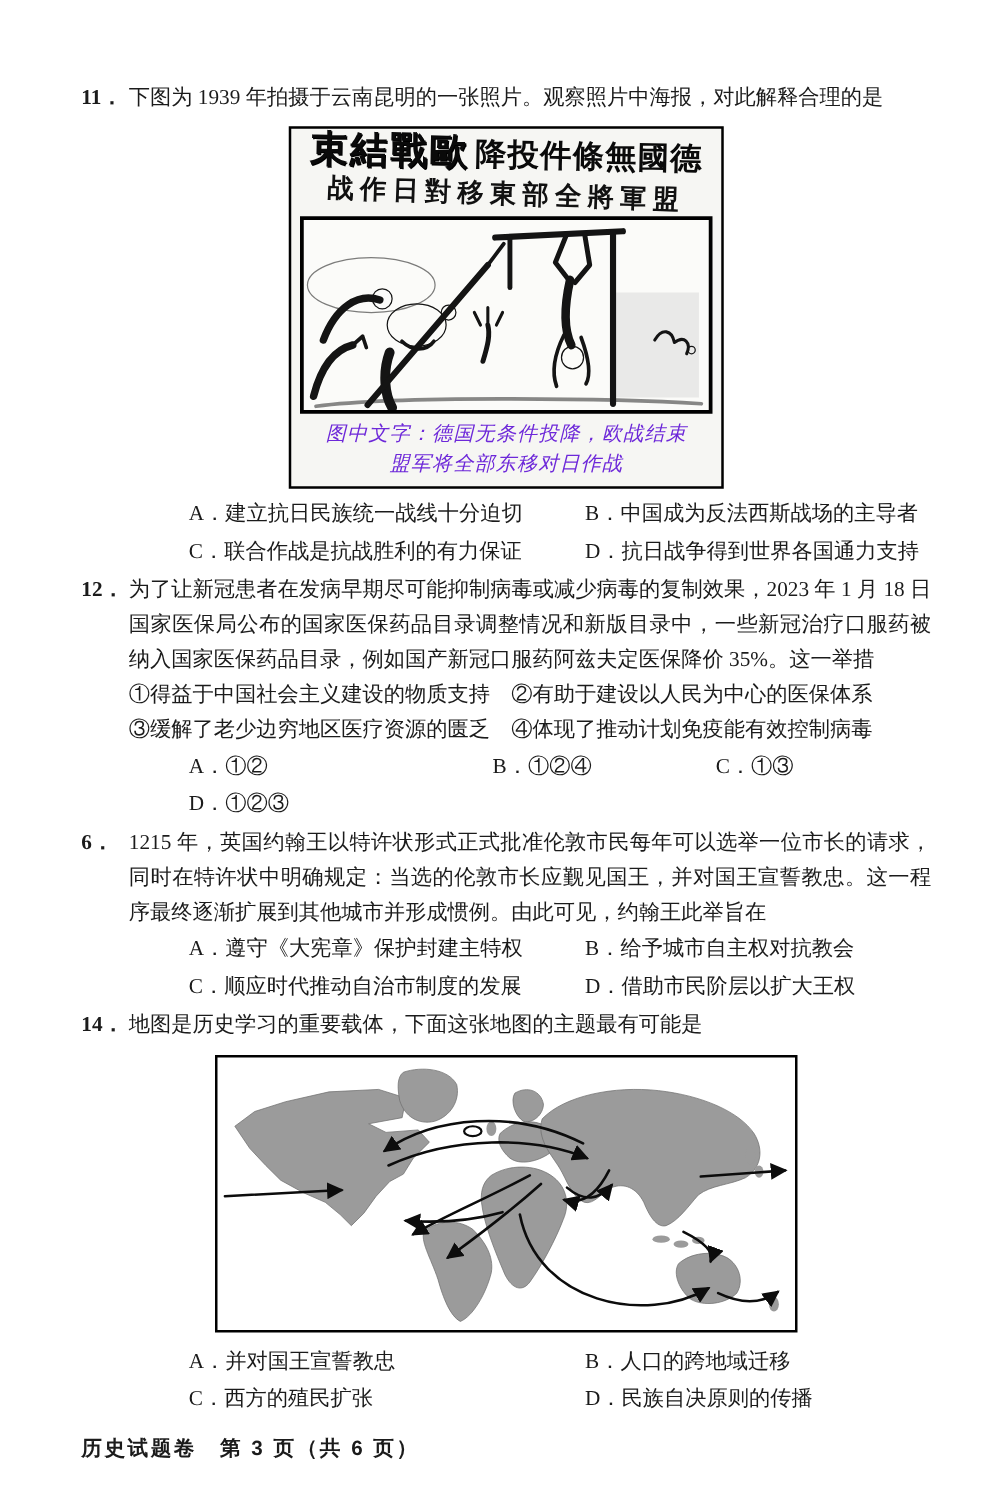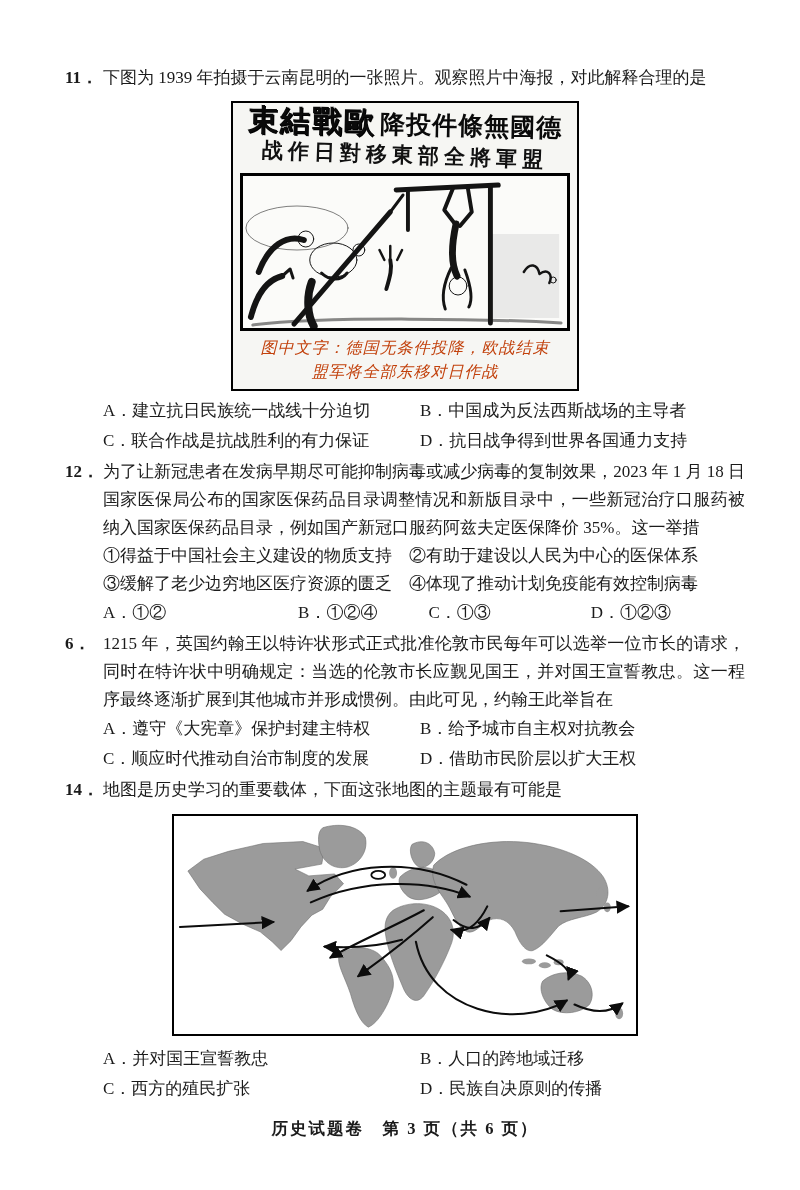--- a/index.html
+++ b/index.html
@@ -8,43 +8,43 @@
     font-family:"Liberation Serif", serif;color:#1b1b1b;font-size:17px;
   }
   .page{padding:64px 55px 0 65px;}
   .question{margin:0 0 2px 0;}
   .stem{position:relative;padding-left:38px;line-height:28px;text-align:justify;}
   .qnum{position:absolute;left:0;top:0;font-weight:bold;}
   .statement{padding-left:38px;line-height:28px;}
   
   .options{padding-left:38px;line-height:30px;}
   .two-col{display:grid;grid-template-columns:317px 1fr;}
-  .option{white-space:nowrap;}
+  .option{white-space:nowrap;margin-left:48px;}
   .opt-row span.option{display:inline-block;}
   .opt-row span.option:nth-child(1){width:144px;}
   .opt-row span.option:nth-child(2){width:173px;text-align:center;}
   .opt-row span.option:nth-child(3){width:158px;}
   
   .poster{width:348px;box-sizing:border-box;margin:9px auto 5px;border:2px solid #000;
           background:#f6f6f3;padding:5px 7px 3px;}
   .poster-headline{transform:rotate(1.2deg);text-align:center;line-height:1;
           font-weight:bold;color:#0a0a0a;white-space:nowrap;}
   .hl-large{font-size:30px;letter-spacing:2px;text-shadow:1px 1px 0 #000;}
   .hl-small{font-size:25px;letter-spacing:1px;}
   .poster-headline2{transform:rotate(2deg);text-align:center;font-size:21px;font-weight:bold;
           letter-spacing:5px;margin-top:7px;line-height:1;white-space:nowrap;color:#111;}
   .poster-art{border:3px solid #000;margin-top:7px;height:152px;background:#fbfbf9;}
   .poster-art svg{display:block;width:100%;height:100%;}
   .poster-caption{padding:5px 0 2px;text-align:center;font-size:16px;line-height:24px;
-          letter-spacing:1px;font-style:italic;color:#c2410c;}
+          letter-spacing:1px;font-style:italic;color:#6d28d9;}
   
   .map-frame{width:466px;height:222px;box-sizing:border-box;border:2px solid #000;
           margin:10px auto 8px;background:#fff;}
   .map-frame svg{display:block;width:100%;height:100%;}
-  .footer{margin-top:14px;text-align:center;font-family:Liberation Serif, serif;
+  .footer{margin-top:14px;font-family:Liberation Sans, sans-serif;
           font-weight:bold;font-size:16.5px;letter-spacing:2px;}
   .sketch path, .sketch circle, .sketch ellipse{stroke:#141414;fill:none;stroke-linecap:round;stroke-linejoin:round;}
   .mapart path.cont{fill:#9b9b9b;stroke:#6f6f6f;stroke-width:0.6;}
   .mapart .lite{fill:#c8c8c8;stroke:#8a8a8a;}
   .mapart .isle{fill:#9b9b9b;stroke:none;}
   .mapart path.flow{fill:none;stroke:#0c0c0c;stroke-width:2.1;stroke-linecap:round;}
 </style>
 </head>
 <body>
 

